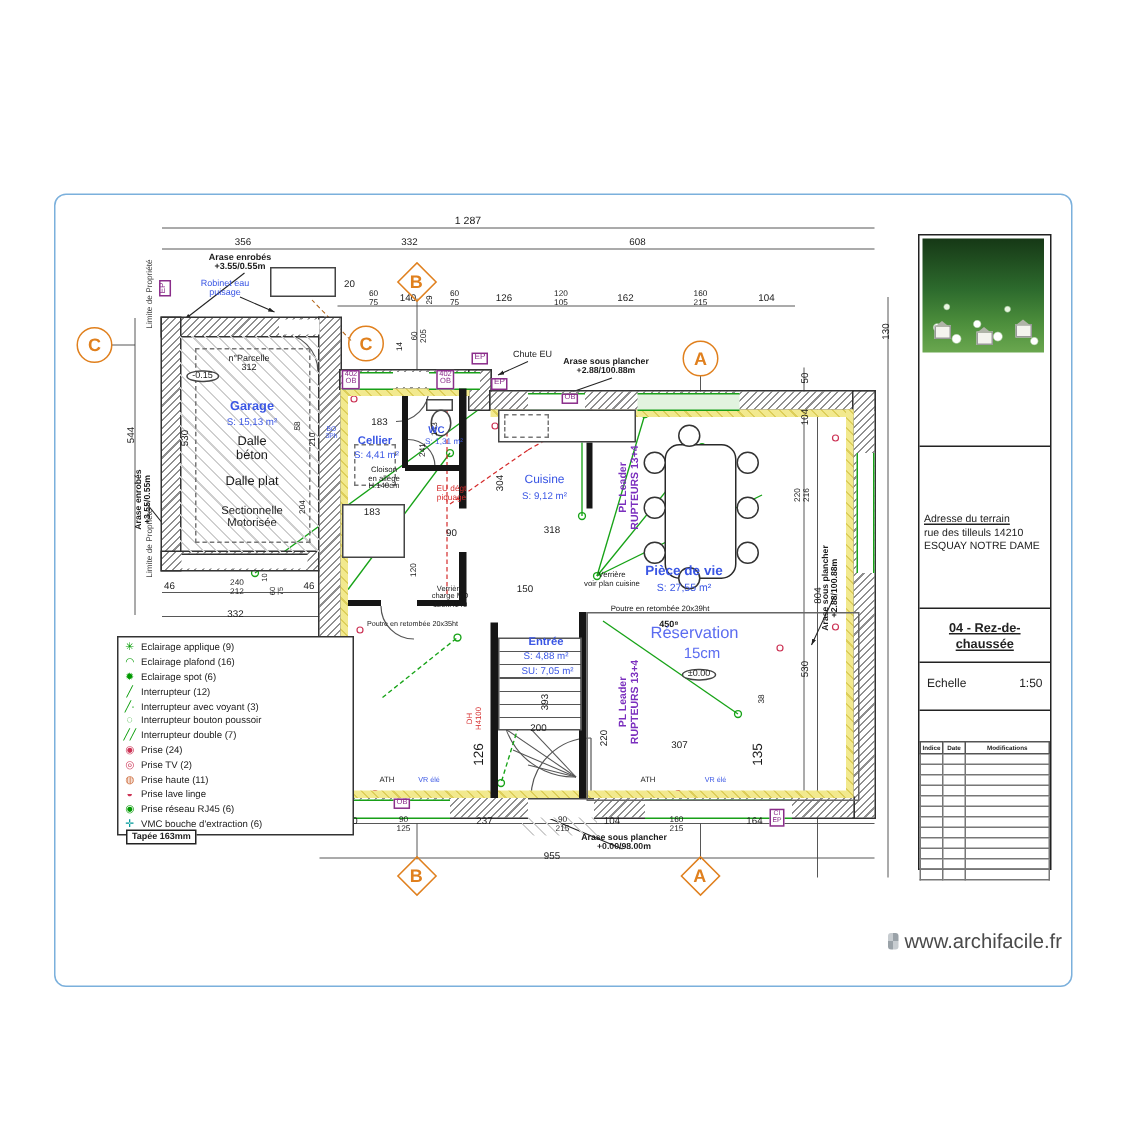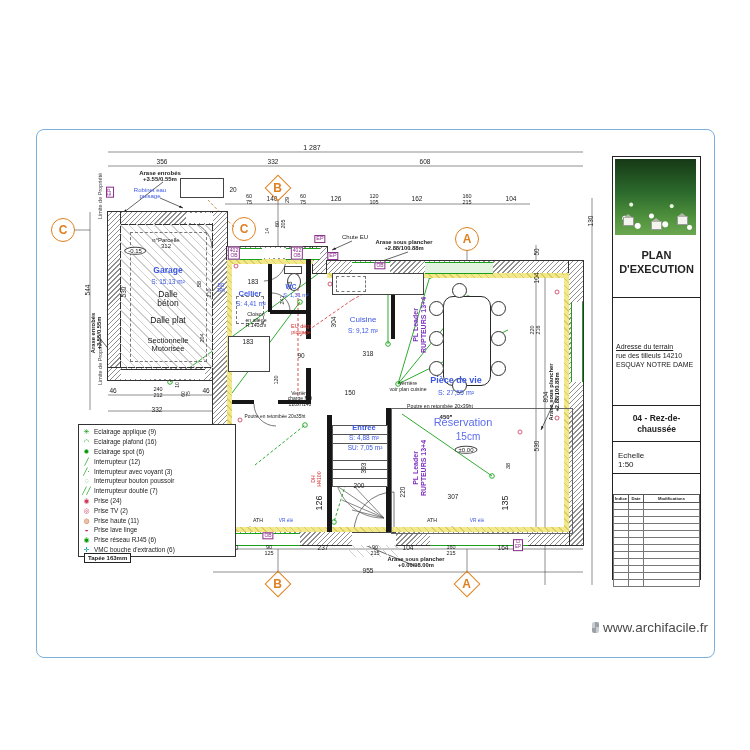--- a/index.html
+++ b/index.html
@@ -55,22 +55,22 @@
       linear-gradient(180deg,#163816 0%,#2d6b2d 45%,#4d8f3c 75%,#6aa74f 100%);}
   .house{position:absolute;width:9px;height:7px;background:#f4f4ee;border:0.5px solid #999;}
   .house:before{content:"";position:absolute;left:-1px;top:-4px;border-left:5.5px solid rgba(0,0,0,0);
     border-right:5.5px solid rgba(0,0,0,0);border-bottom:4px solid #b0b4a8;}
   .tb-sec{position:absolute;left:0;width:100%;box-sizing:border-box;}
   .tb-line{position:absolute;left:0;width:100%;border-top:1px solid #222;}
   #tb-title{top:92px;font-weight:bold;font-size:11px;text-align:center;white-space:pre-line;line-height:1.25;}
   #tb-client{top:146px;font-weight:bold;font-size:7.2px;padding:0 3px;white-space:pre-line;line-height:1.25;}
   #tb-addr-label{top:186px;font-size:7px;padding:0 3px;text-decoration:underline;}
   #tb-addr{top:195px;font-size:7px;padding:0 3px;white-space:pre-line;line-height:1.25;}
-  #tb-sheet{top:256px;font-weight:bold;font-size:8.5px;text-align:center;white-space:pre-line;line-height:1.3;}
-  #tb-scale{top:294px;font-size:8px;padding:0 5px;display:flex;justify-content:space-between;flex-direction:column;}
+  #tb-sheet{top:256px;font-weight:bold;font-size:8.5px;text-align:center;white-space:pre-line;line-height:1.3;text-decoration:underline;}
+  #tb-scale{top:294px;font-size:8px;padding:0 5px;display:flex;justify-content:space-between;}
   #rev{top:337px;height:85px;}
   #rev table{border-collapse:collapse;width:100%;height:100%;}
   #rev th{font-size:4.2px;font-weight:bold;border:0.6px solid #555;padding:0;height:7px;color:#222;}
   #rev td{border:0.6px solid #777;padding:0;height:6px;}
   
   #wm{left:592px;top:620px;width:116px;text-align:right;font-size:13.5px;color:#4a4a4a;
       display:flex;align-items:center;justify-content:flex-end;gap:4px;}
   #wm-ic{width:11px;height:11px;display:inline-block;
      background:conic-gradient(#9aa2a8 0 25%,#c7ccd0 0 50%,#9aa2a8 0 75%,#c7ccd0 0);border-radius:2px;}
   svg{position:absolute;left:0;top:0;}
@@ -480,22 +480,20 @@
       </div>
     </div>
   <div class="abs" id="tapee">Tapée 163mm</div>
 
   <div class="abs" id="tblock">
     <div id="tb-photo">
       <div class="house" style="left:8px;top:58px"></div>
       <div class="house" style="left:36px;top:62px"></div>
       <div class="house" style="left:62px;top:57px"></div>
     </div>
-    <div class="tb-sec" id="tb-title">PLAN
-D'EXECUTION</div>
     <div class="tb-line" style="top:140px"></div>
     <div class="tb-sec" id="tb-addr-label">Adresse du terrain</div>
     <div class="tb-sec" id="tb-addr">rue des tilleuls 14210
 ESQUAY NOTRE DAME</div>
     <div class="tb-line" style="top:248px"></div>
     <div class="tb-sec" id="tb-sheet">04 - Rez-de-
 chaussée</div>
     <div class="tb-line" style="top:284px"></div>
     <div class="tb-sec" id="tb-scale">
       <span>Echelle</span>

